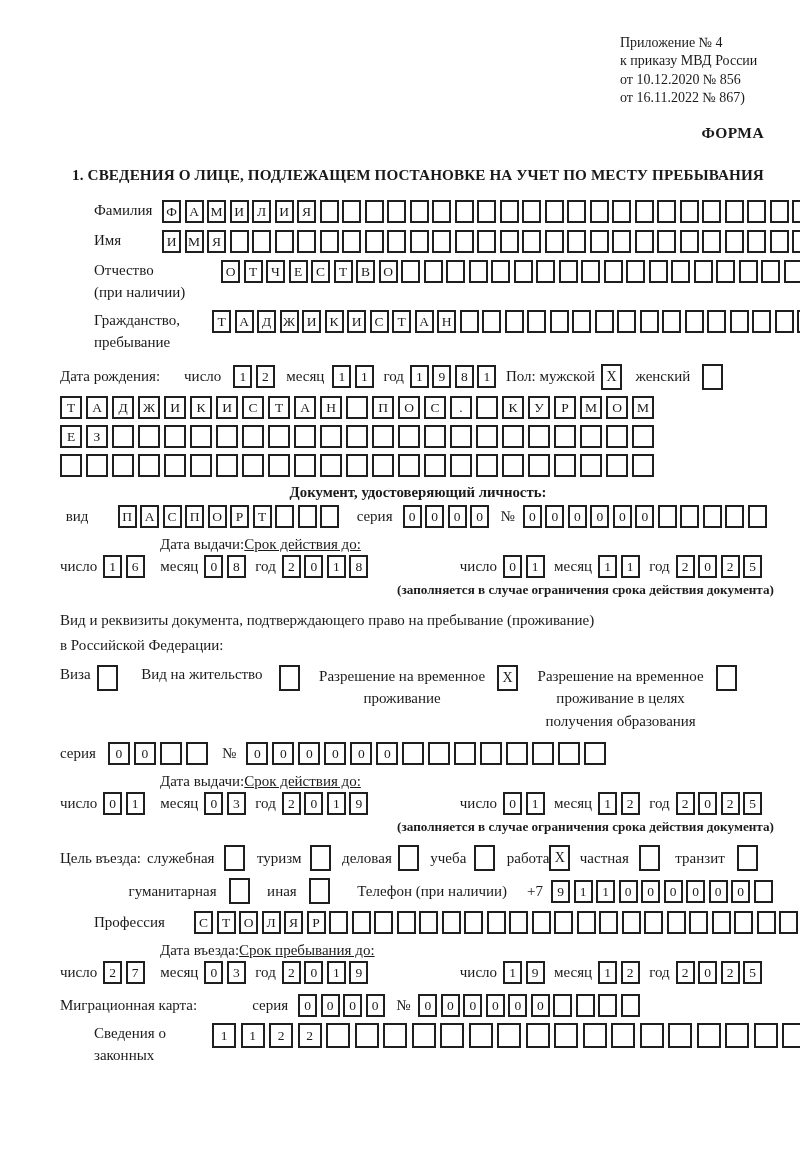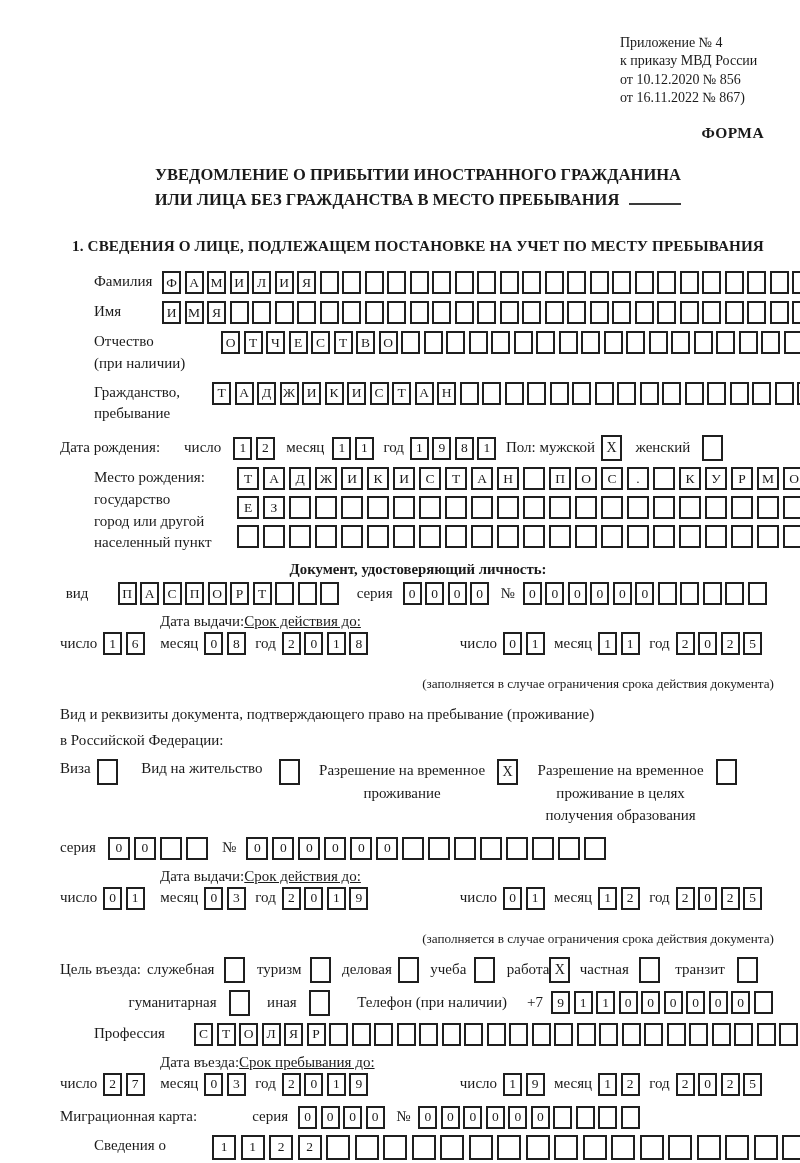--- a/index.html
+++ b/index.html
@@ -33,21 +33,21 @@
   .dochead {text-align:center; font-weight:bold; font-size:14.8px; margin-top:7px;}
 
   .twolabels {display:flex; margin-top:8px;}
   .twolabels .l1 {margin-left:100px;}
   .twolabels .l2 {text-decoration:underline;}
 
   .dates {display:flex; align-items:center; margin-top:2px;}
   .dgrp {display:flex; align-items:center; gap:6px;}
   .dgrp2 {margin-left:88px;}
 
-  .note {text-align:right; font-size:13.2px; margin-top:21px; padding-right:2px;}
+  .note {text-align:right; font-size:13.2px; margin-top:4px; padding-right:2px;font-weight:bold;}
 
   .para {margin-top:10px; line-height:1.7;}
 
   .visarow {margin-top:6px;}
   .ctr {text-align:center; line-height:1.5;}
 
   .rows {display:flex; flex-direction:column;}
 </style>
 </head>
 <body>
@@ -56,26 +56,20 @@
 
   <div class="apdx">
     <div>Приложение № 4</div>
     <div>к приказу МВД России</div>
     <div>от 10.12.2020 № 856</div>
     <div>от 16.11.2022 № 867)</div>
   </div>
 
   <div class="forma">ФОРМА</div>
 
-  <div class="title">
-    <div>УВЕДОМЛЕНИЕ О ПРИБЫТИИ ИНОСТРАННОГО ГРАЖДАНИНА</div>
-    <div>
-      <span>ИЛИ ЛИЦА БЕЗ ГРАЖДАНСТВА В МЕСТО ПРЕБЫВАНИЯ</span><span class="blank"></span>
-    </div>
-  </div>
 
   <div class="sec1">1. СВЕДЕНИЯ О ЛИЦЕ, ПОДЛЕЖАЩЕМ ПОСТАНОВКЕ НА УЧЕТ ПО МЕСТУ ПРЕБЫВАНИЯ</div>
 
   <div class="frow mt16">
     <div class="flabel w68">Фамилия</div>
     <div class="cells">
         <span class="cell">Ф</span>
         <span class="cell">А</span>
         <span class="cell">М</span>
         <span class="cell">И</span>
@@ -240,26 +234,20 @@
     <span class="cells cb ml6">
         <span class="cell">X</span>
       </span>
     <span class="lbl ml10">женский</span>
     <span class="cells cb ml12">
         <span class="cell"></span>
       </span>
   </div>
 
   <div class="frow mt6">
-    <div class="flabel w143">
-      <div>Место рождения:</div>
-      <div>государство</div>
-      <div>город или другой</div>
-      <div>населенный пункт</div>
-    </div>
     <div class="rows">
       <div class="cells wide">
           <span class="cell">Т</span>
           <span class="cell">А</span>
           <span class="cell">Д</span>
           <span class="cell">Ж</span>
           <span class="cell">И</span>
           <span class="cell">К</span>
           <span class="cell">И</span>
           <span class="cell">С</span>

